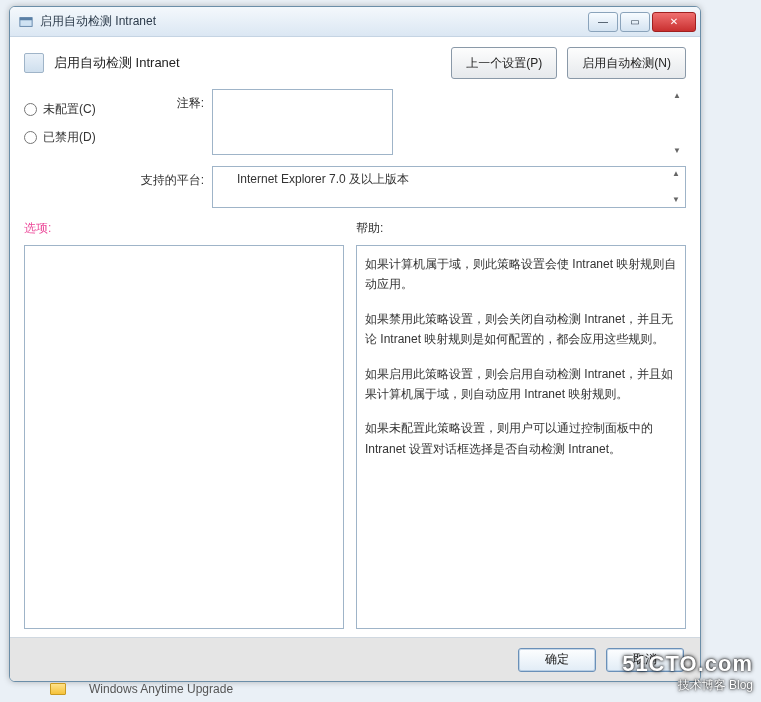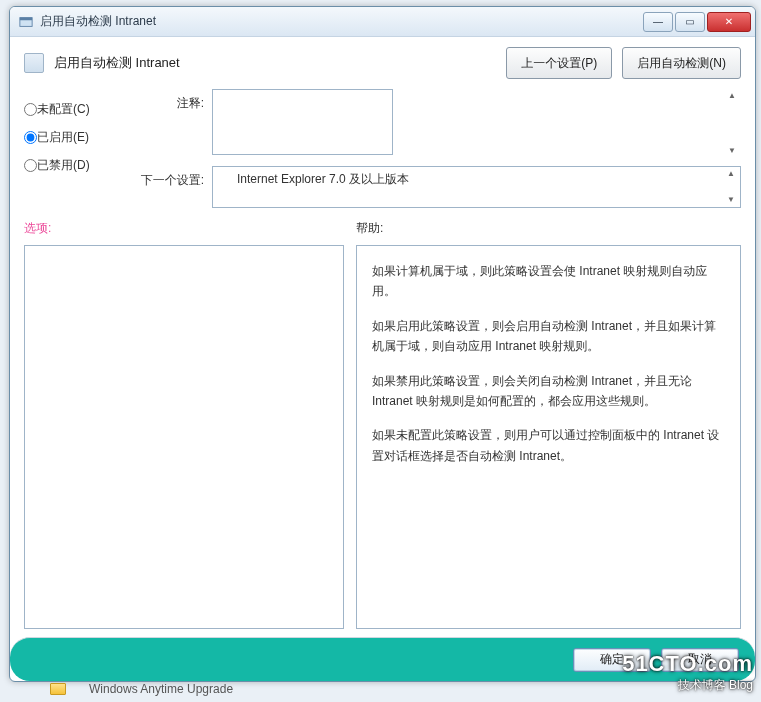--- a/index.html
+++ b/index.html
@@ -10,21 +10,21 @@
     background: #eaf0f6;
     width: 761px;
     height: 702px;
     overflow: hidden;
     position: relative;
   }
   .window {
     position: absolute;
     top: 6px;
     left: 9px;
-    width: 747px;
+    width: 692px;
     height: 676px;
     background: #fff;
     border: 1px solid #6b8ea8;
     border-radius: 6px;
     box-shadow: 0 0 6px rgba(0,0,0,0.25);
     display: flex;
     flex-direction: column;
     overflow: hidden;
   }
   
@@ -85,21 +85,21 @@
     display: inline-flex;
     align-items: center;
   }
   
   .config-area {
     display: flex;
     padding: 4px 14px 2px 14px;
     gap: 12px;
   }
   .radio-col { width: 98px; padding-top: 6px; }
-  .radio-row { display: flex; align-items: center; height: 28px; color: #333; }
+  .radio-row { display: flex; align-items: center; gap: 6px; height: 28px; color: #333; }
   .radio-row input[type=radio] { margin: 0; }
   .kv-col { flex: 1; display: flex; flex-direction: column; gap: 8px; }
   .kv-row { display: flex; align-items: stretch; gap: 8px; }
   .kv-label { width: 70px; padding-top: 6px; text-align: right; color: #333; }
   .comment-box {
     flex: 1;
     height: 66px;
     border: 1px solid #9fb4c8;
     background: #fff;
     position: relative;
@@ -138,40 +138,39 @@
   .panels {
     display: flex;
     padding: 4px 14px 8px 14px;
     gap: 12px;
     flex: 1;
     min-height: 0;
   }
   .panel {
     border: 1px solid #9fb4c8;
     background: #fff;
-    padding: 15px;
+    padding: 8px;
     overflow: auto;
     font-size: 12px;
     color: #333;
     line-height: 1.7;
   }
   .panel.options { width: 320px; }
   .panel.help { flex: 1; }
   .panel.help p { margin: 0 0 14px 0; }
   
   .footer {
     height: 44px;
     border-top: 1px solid #d0d8e0;
-    background: #14b8a6;
+    background: #e5e5e5;
     display: flex;
     align-items: center;
     justify-content: flex-end;
     gap: 10px;
     padding: 0 16px;
-    border-radius: 20px;
   }
   .footer .btn {
     min-width: 78px;
     height: 24px;
     border: 1px solid #6a90b8;
     border-radius: 3px;
     background: linear-gradient(#fdfeff,#e1ecf6);
     font-size: 12px;
     color: #222;
     cursor: default;
@@ -233,64 +232,60 @@
     <button class="nav-btn">启用自动检测(N)</button>
   </div>
 
   <div class="config-area">
     <div class="radio-col">
       <label class="radio-row">
         <input type="radio" name="state" style="">
         <span>未配置(C)</span>
       </label>
       <label class="radio-row">
-        <input type="radio" name="state" checked="" style="">
-        <span>已启用(E)</span>
-      </label>
-      <label class="radio-row">
         <input type="radio" name="state" style="">
         <span>已禁用(D)</span>
       </label>
     </div>
 
     <div class="kv-col">
       <div class="kv-row">
         <div class="kv-label">注释:</div>
         <div style="flex:1;position:relative">
           <textarea class="comment-box" style=""></textarea>
           <div class="spin-arrows">
             <span>▲</span>
             <span>▼</span>
           </div>
         </div>
       </div>
       <div class="kv-row">
-        <div class="kv-label">下一个设置:</div>
+        <div class="kv-label">支持的平台:</div>
         <div class="platform-box">
           <span>Internet Explorer 7.0 及以上版本</span>
           <div class="spin-arrows">
             <span>▲</span>
             <span>▼</span>
           </div>
         </div>
       </div>
     </div>
   </div>
 
   <div class="mid-labels">
     <div class="opt-label">选项:</div>
     <div class="help-label">帮助:</div>
   </div>
 
   <div class="panels">
     <div class="panel options"></div>
     <div class="panel help">
       <p>如果计算机属于域，则此策略设置会使 Intranet 映射规则自动应用。</p>
+      <p>如果禁用此策略设置，则会关闭自动检测 Intranet，并且无论 Intranet 映射规则是如何配置的，都会应用这些规则。</p>
       <p>如果启用此策略设置，则会启用自动检测 Intranet，并且如果计算机属于域，则自动应用 Intranet 映射规则。</p>
-      <p>如果禁用此策略设置，则会关闭自动检测 Intranet，并且无论 Intranet 映射规则是如何配置的，都会应用这些规则。</p>
       <p>如果未配置此策略设置，则用户可以通过控制面板中的 Intranet 设置对话框选择是否自动检测 Intranet。</p>
     </div>
   </div>
 
   <div class="footer">
     <button class="btn">确定</button>
     <button class="btn">取消</button>
   </div>
 
 </div>

